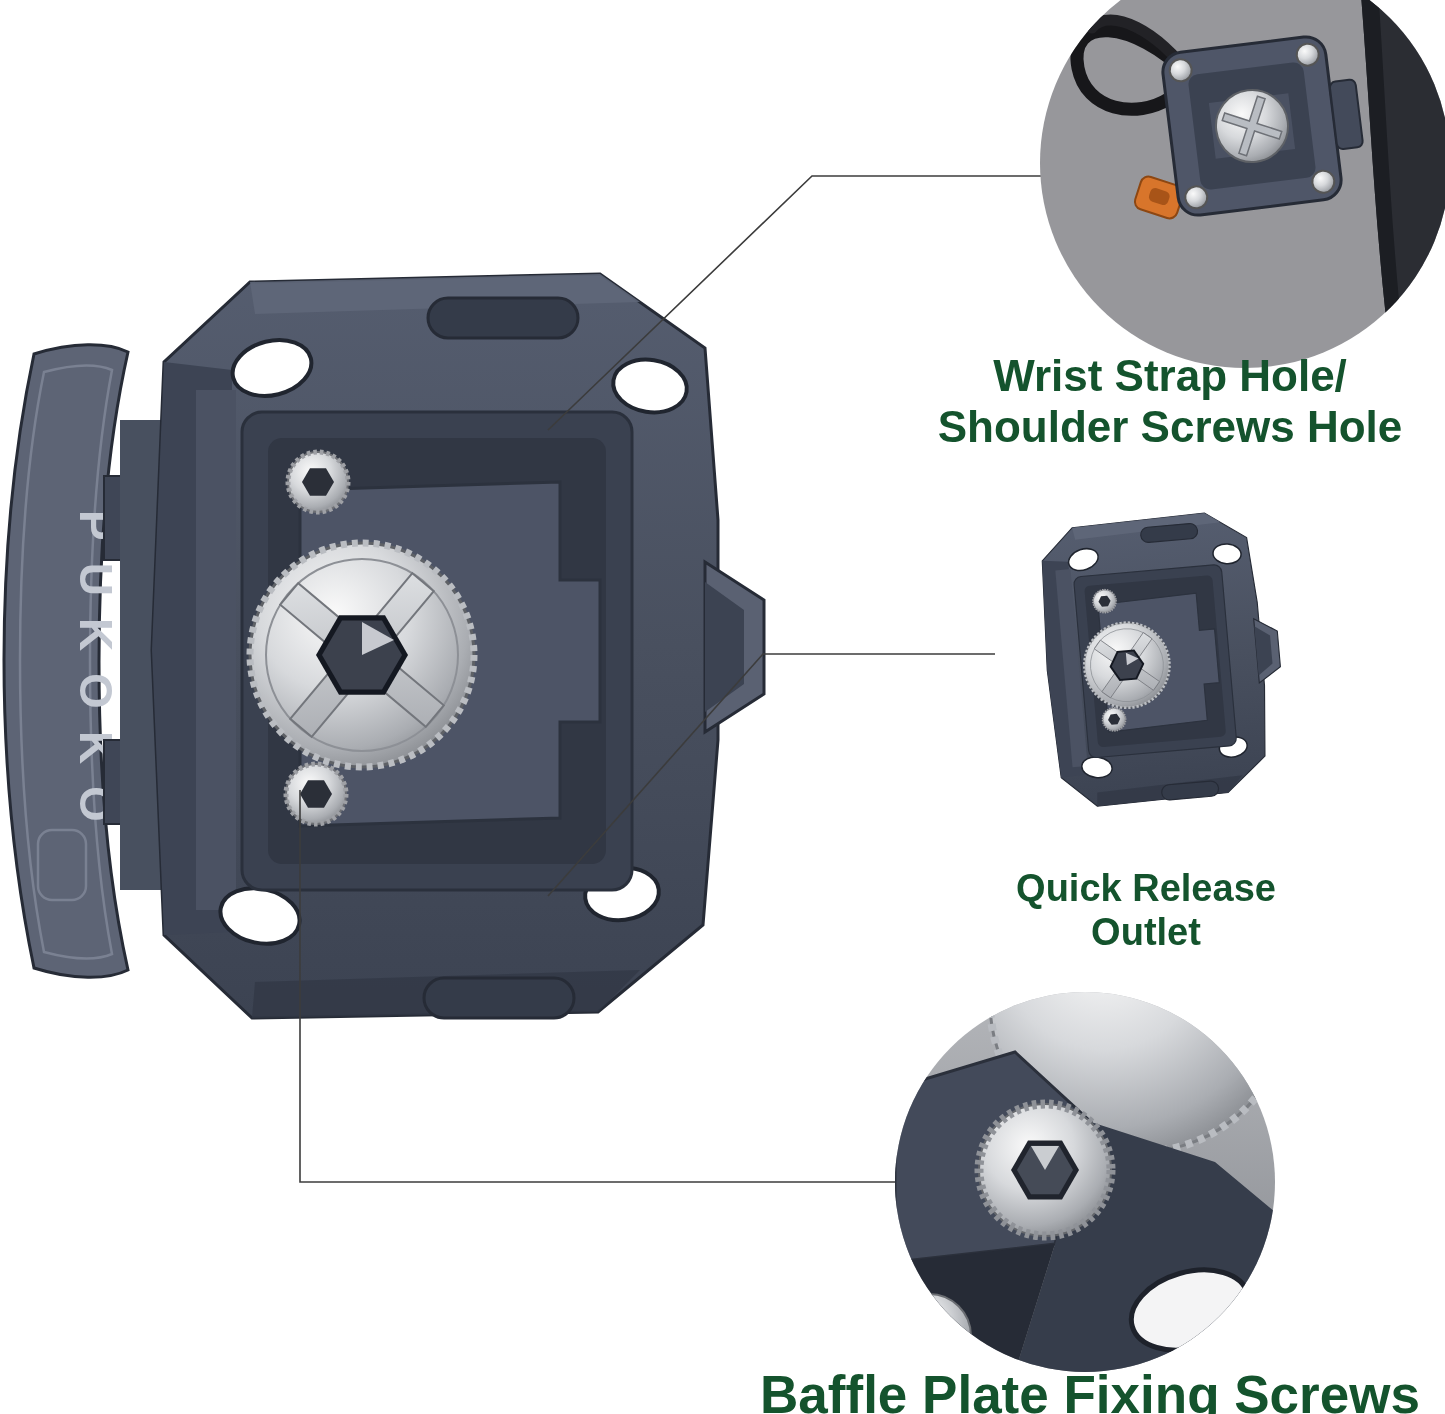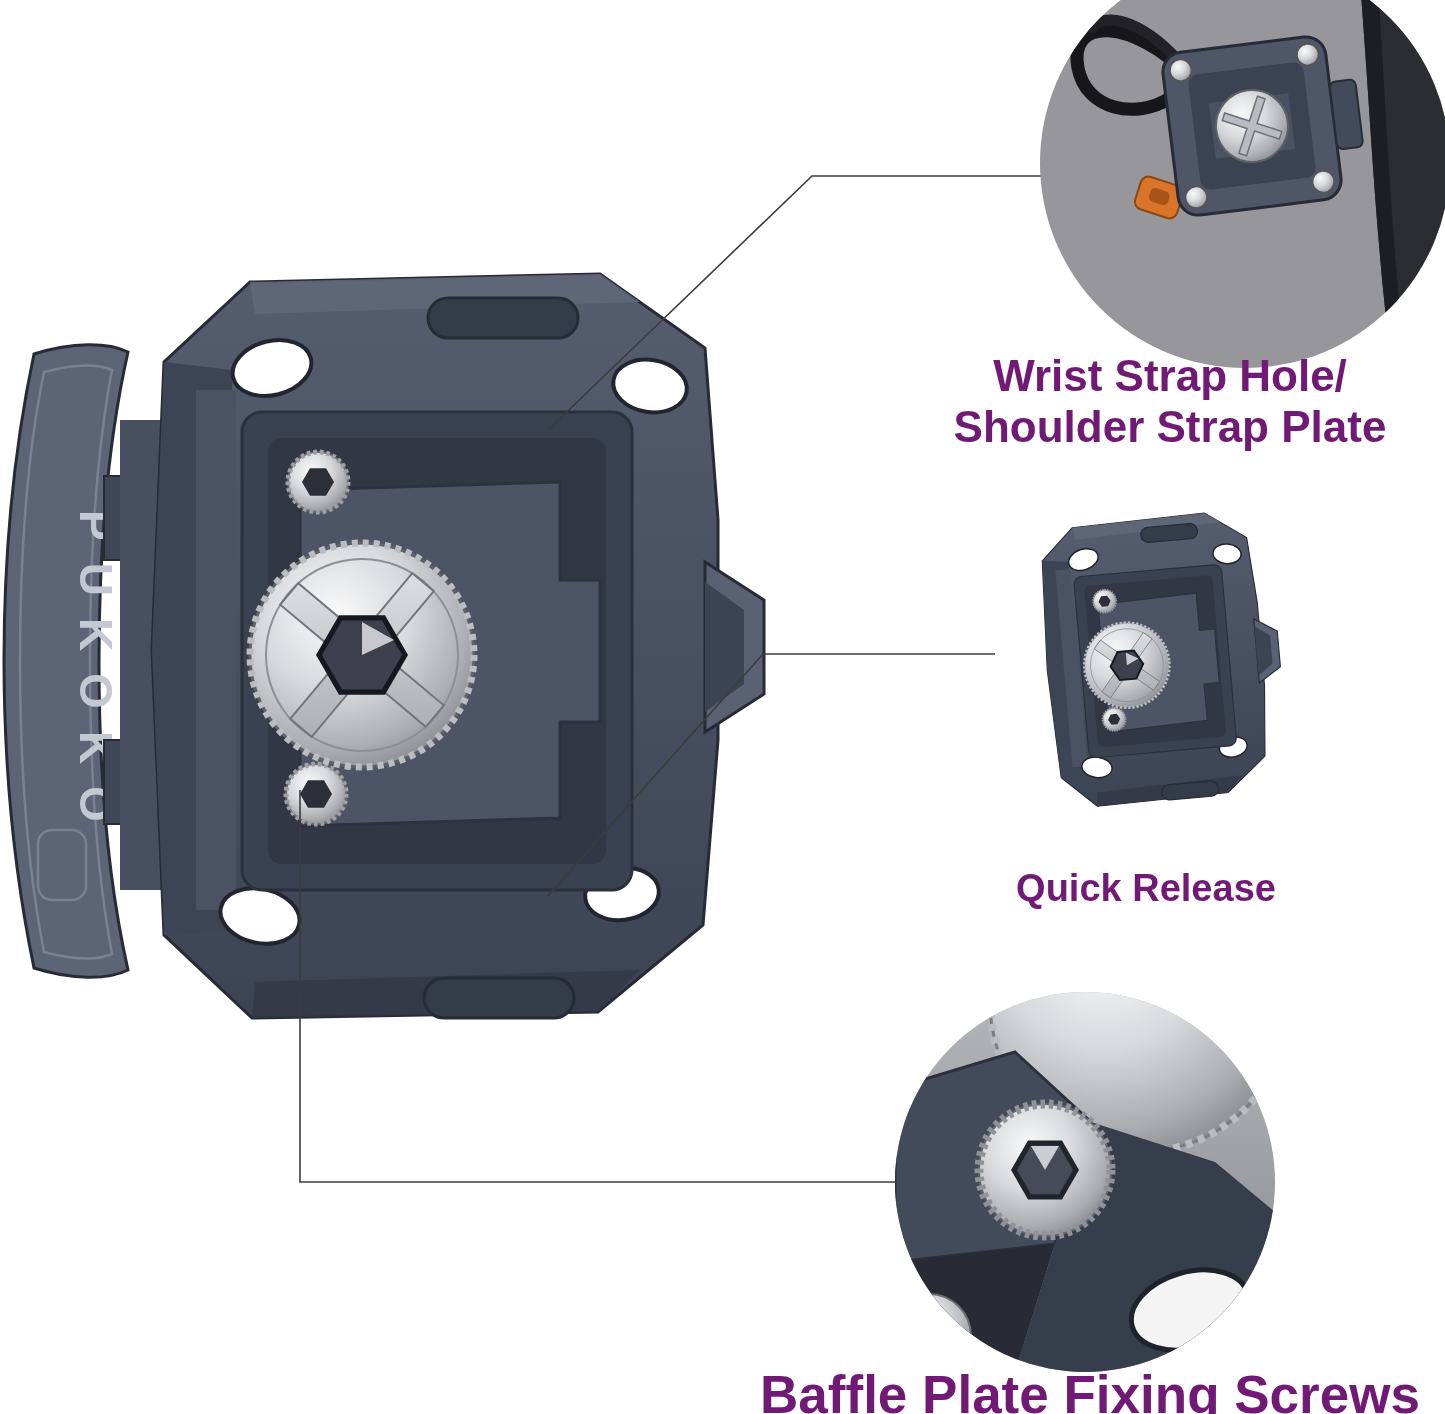--- a/index.html
+++ b/index.html
@@ -8,21 +8,21 @@
     position:relative; width:1445px; height:1414px;
     background:#ffffff; overflow:hidden;
   }
   svg.main-product { position:absolute; left:0; top:270px; width:770px; height:800px; }
   svg.leader-lines { position:absolute; left:0; top:0; width:1445px; height:1414px; pointer-events:none; }
   .inset { position:absolute; border-radius:50%; overflow:hidden; }
   .inset svg { display:block; width:100%; height:100%; }
   .inset-strap   { left:1040px; top:-42px;  width:410px; height:410px; }
   .inset-release { left:995px;  top:487px;  width:336px; height:336px; background:#ffffff; }
   .inset-screws  { left:895px;  top:992px;  width:380px; height:380px; }
-  .label { position:absolute; font-weight:700; color:#701a75; text-align:center; line-height:1.16; }
+  .label { position:absolute; font-weight:700; color:#14532d; text-align:center; line-height:1.16; }
   .label-strap   { left:900px; top:350px;  width:540px; font-size:44px; }
   .label-release { left:926px; top:866px;  width:440px; font-size:38px; }
   .label-screws  { left:740px; top:1364px; width:700px; font-size:53px; white-space:nowrap; }
 </style>
 </head>
 <body>
 
 <div class="page">
 
   <svg class="main-product" viewBox="0 0 770 800">
@@ -167,24 +167,25 @@
         <polygon points="28,0 14,24.2 -14,24.2 -28,0 -14,-24.2 14,-24.2" fill="#454b57"></polygon>
         <path d="M -14,-24 L 14,-24 L 0,0 Z" fill="#d8dbdf" opacity="0.9"></path>
       </g>
       <ellipse cx="295" cy="318" rx="60" ry="38" transform="rotate(-16 295 318)" fill="#f4f4f5" stroke="#1e222b" stroke-width="5"></ellipse>
       <circle cx="34" cy="344" r="42" fill="url(#silverRad)" stroke="#6a6d72" stroke-width="2"></circle>
     </svg>
   </div>
 
   <div class="label label-strap">
     <div>Wrist Strap Hole/</div>
-    <div>Shoulder Strap Plate</div>
+    <div>Shoulder Screws Hole</div>
   </div>
 
   <div class="label label-release">
     <div>Quick Release</div>
+    <div>Outlet</div>
   </div>
 
   <div class="label label-screws">
     <div>Baffle Plate Fixing Screws</div>
   </div>
 
 </div>
 
 </body></html>

